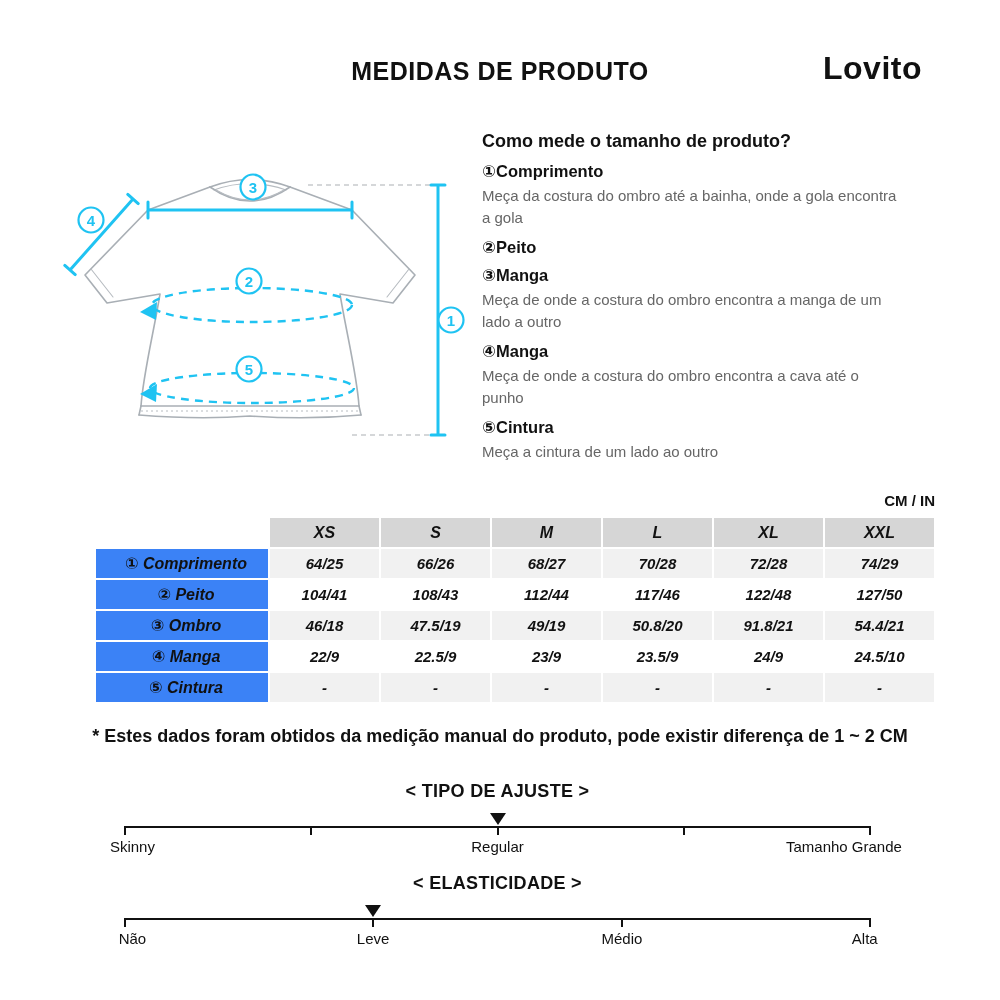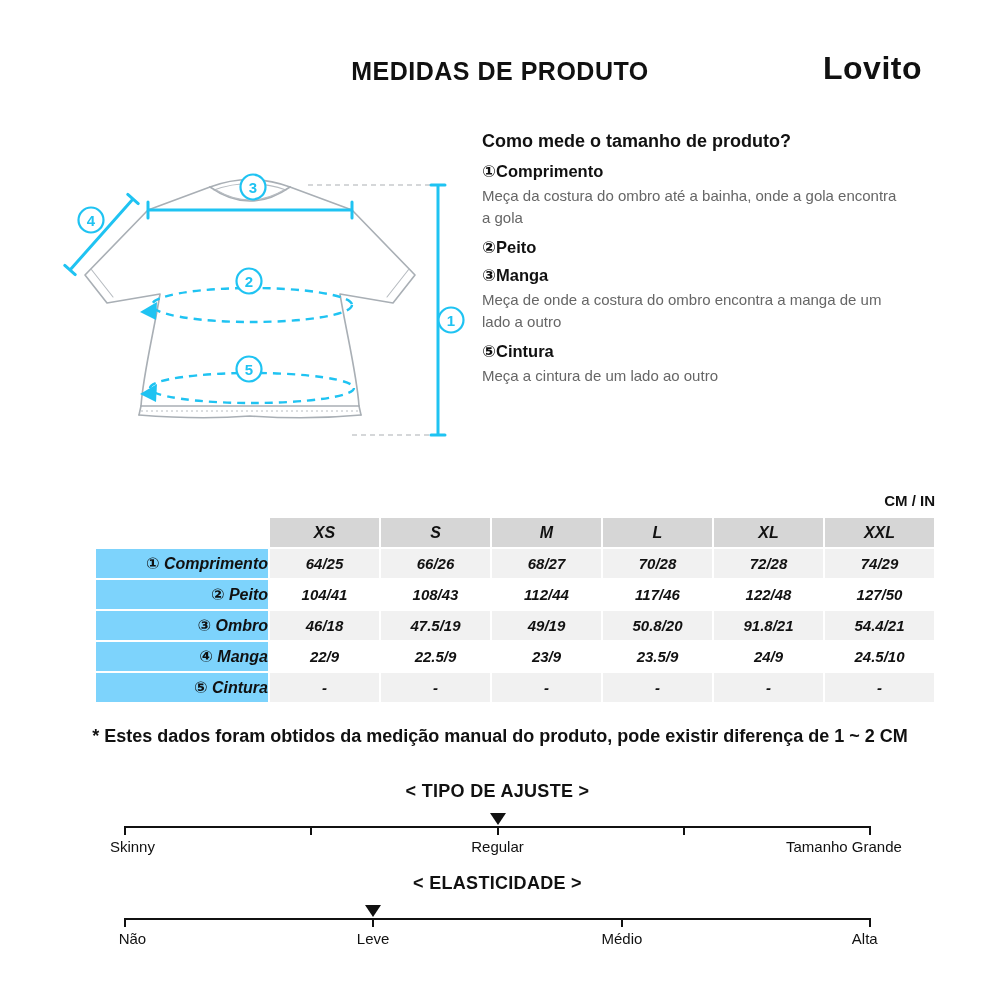--- a/index.html
+++ b/index.html
@@ -33,21 +33,21 @@
   .gi-label { font-size:16.5px; font-weight:bold; margin-top:9px; margin-bottom:4px; }
   .gi-desc  { font-size:15px; color:#666; line-height:22px; max-width:420px; margin-bottom:3px; }
 
   
   .unit { position:absolute; top:492px; right:65px; font-size:15px; font-weight:bold; }
   .size-table { position:absolute; left:94px; top:516px; border-collapse:separate; border-spacing:2px; }
   .size-table th, .size-table td { height:29px; font-weight:bold; text-align:center; vertical-align:middle; padding:0;font-style:italic; }
   .size-table th { background:#d6d6d6; font-size:16px; }
   .size-table th.corner { background:transparent; }
   .size-table td { font-size:15px; background:#fff; }
-  .size-table td.row-label { background:#7dd3fc; font-size:16px; text-align:right; padding-left:8px; }
+  .size-table td.row-label { background:#3b82f6; font-size:16px; text-align:center; padding-left:8px; }
   .size-table tr.stripe td:not(.row-label) { background:#f1f1f1; }
 
   .footnote { position:absolute; top:726px; left:0; right:0; margin:0; text-align:center;
               font-size:18px; font-weight:bold; }
 
   
   .scale-block { position:absolute; left:125px; width:745px; }
   #fit-scale { top:781px; }
   #elasticity-scale { top:873px; }
   .scale-title { margin:0 0 10px 0; text-align:center; font-size:18px; font-weight:bold; letter-spacing:.3px; }
@@ -117,20 +117,24 @@
         <div class="guide-item">
           <div class="gi-label"><span>①</span><span>Comprimento</span></div>
           <div class="gi-desc">Meça da costura do ombro até a bainha, onde a gola encontra a gola</div>
         </div>
         <div class="guide-item">
           <div class="gi-label"><span>②</span><span>Peito</span></div>
         </div>
         <div class="guide-item">
           <div class="gi-label"><span>③</span><span>Manga</span></div>
           <div class="gi-desc">Meça de onde a costura do ombro encontra a manga de um lado a outro</div>
+        </div>
+        <div class="guide-item">
+          <div class="gi-label"><span>④</span><span>Manga</span></div>
+          <div class="gi-desc">Meça de onde a costura do ombro encontra a cava até o punho</div>
         </div>
         <div class="guide-item">
           <div class="gi-label"><span>⑤</span><span>Cintura</span></div>
           <div class="gi-desc">Meça a cintura de um lado ao outro</div>
         </div>
       </div>
   </div>
 
   <div class="unit">CM / IN</div>
 

